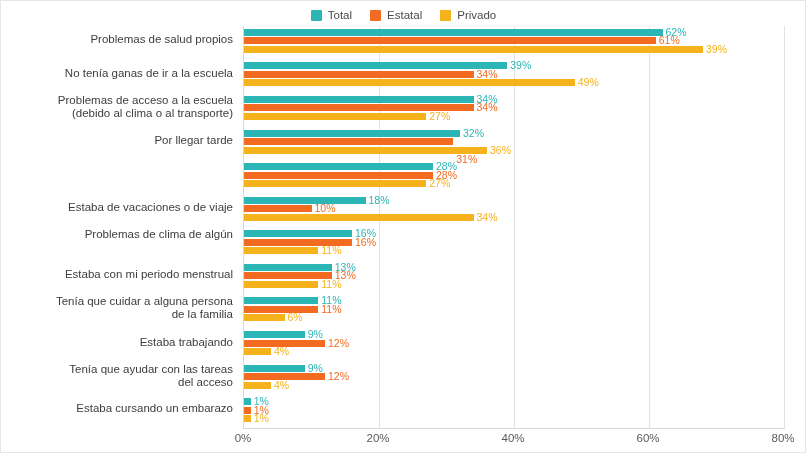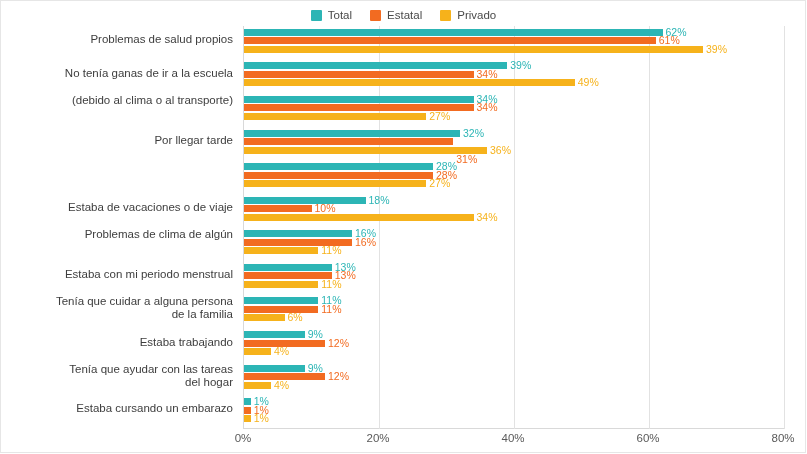--- a/index.html
+++ b/index.html
@@ -151,20 +151,21 @@
     </div>
 
   <div id="ycats">
       <div class="ycat" style="top: 7.29167px;">
         <div>Problemas de salud propios</div>
       </div>
       <div class="ycat" style="top: 40.875px;">
         <div>No tenía ganas de ir a la escuela</div>
       </div>
       <div class="ycat" style="top: 67.9583px;">
+        <div>Problemas de acceso a la escuela</div>
         <div>(debido al clima o al transporte)</div>
       </div>
       <div class="ycat" style="top: 108.042px;">
         <div>Por llegar tarde</div>
       </div>
       <div class="ycat" style="top: 175.208px;">
         <div>Estaba de vacaciones o de viaje</div>
       </div>
       <div class="ycat" style="top: 202.292px;">
         <div>Problemas de clima de algún</div>
@@ -174,21 +175,21 @@
       </div>
       <div class="ycat" style="top: 269.458px;">
         <div>Tenía que cuidar a alguna persona</div>
         <div>de la familia</div>
       </div>
       <div class="ycat" style="top: 309.542px;">
         <div>Estaba trabajando</div>
       </div>
       <div class="ycat" style="top: 336.625px;">
         <div>Tenía que ayudar con las tareas</div>
-        <div>del hogar</div>
+        <div>del acceso</div>
       </div>
       <div class="ycat" style="top: 376px;">
         <div>Estaba cursando un embarazo</div>
       </div>
     </div>
 
   <div id="plot">
     <div class="baseline"></div>
   <div class="vline" style="left: 135px;"></div>
       <div class="vline" style="left: 270px;"></div>

